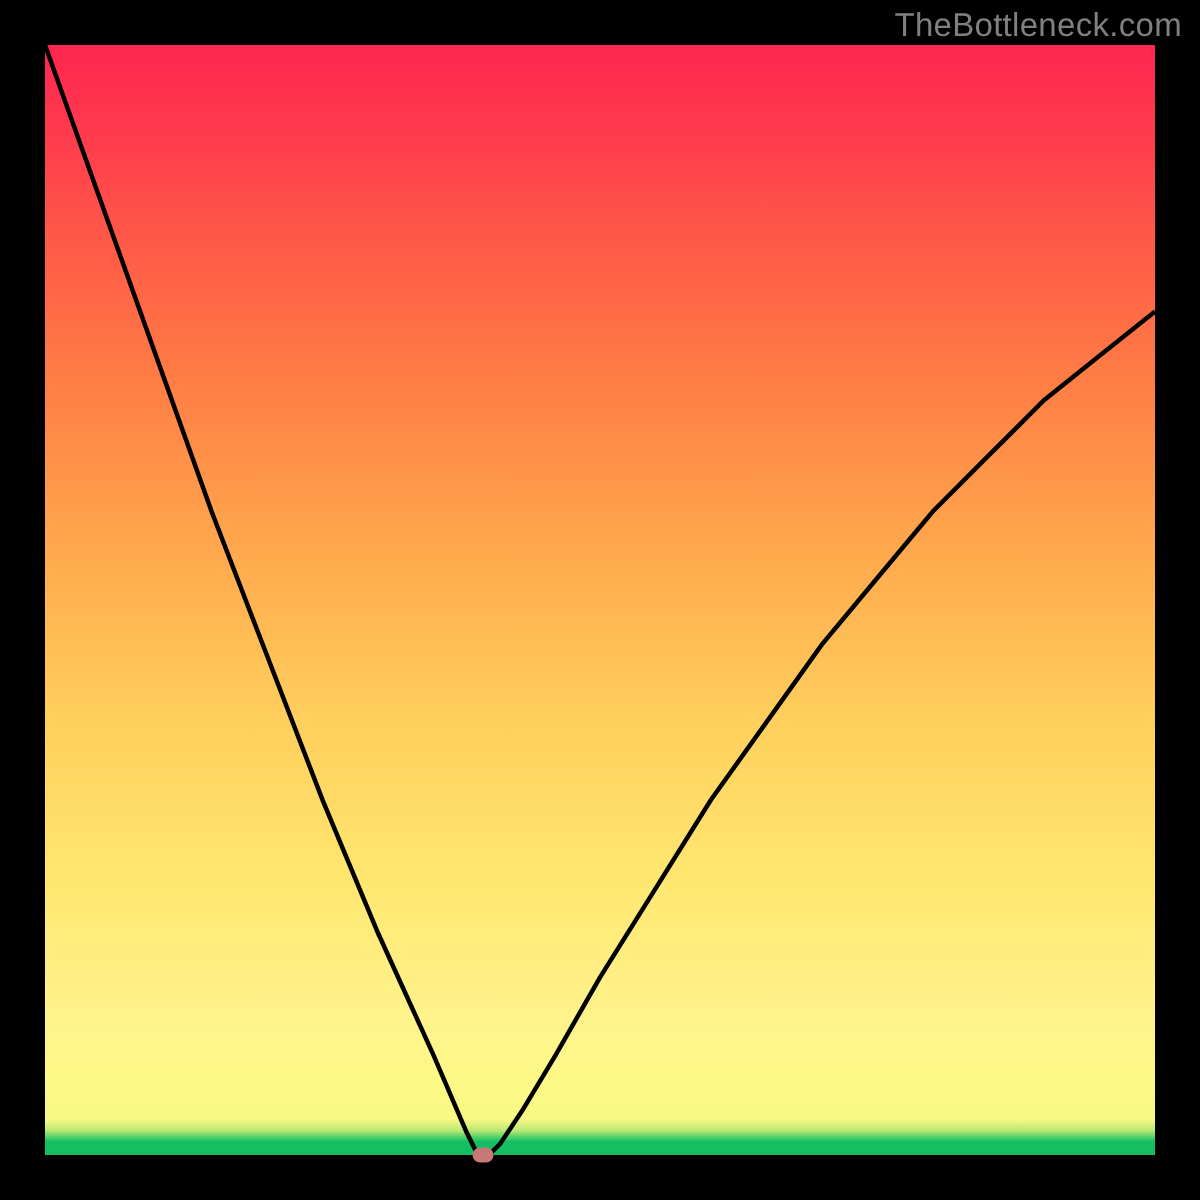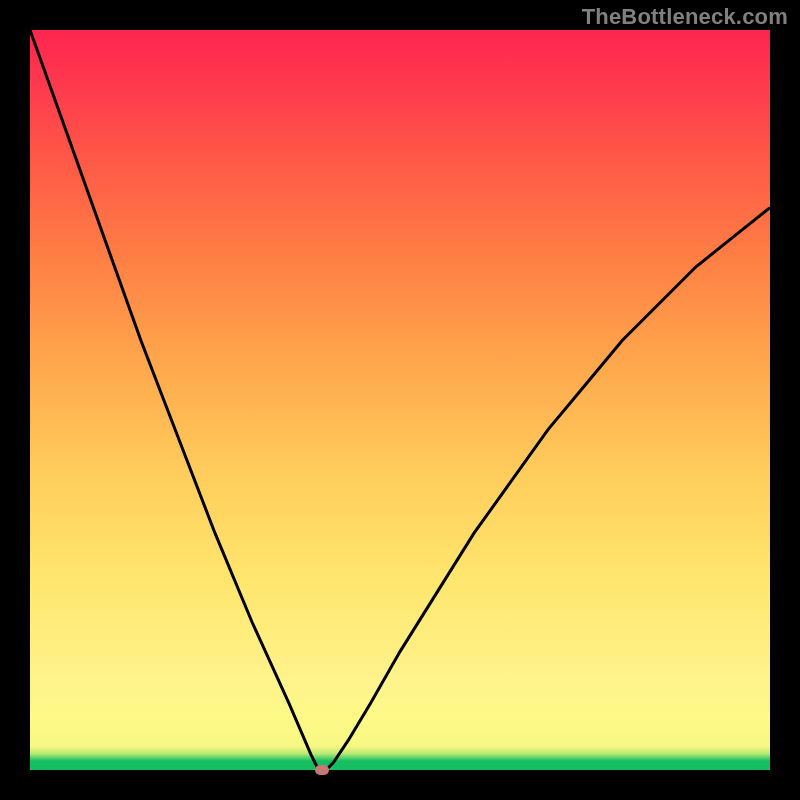--- a/index.html
+++ b/index.html
@@ -41,21 +41,21 @@
       #ff3b4d 92%,
       #ff2550 100%
     );
   }
   .watermark {
     position: absolute;
     top: 4px;
     right: 12px;
     color: #808080;
     font-size: 22px;
-    font-weight: 700;
+    font-weight: 400;
     letter-spacing: 0.2px;
     user-select: none;
   }
   svg.curve {
     position: absolute;
     left: 0;
     top: 0;
     width: 740px;
     height: 740px;
     overflow: visible;

